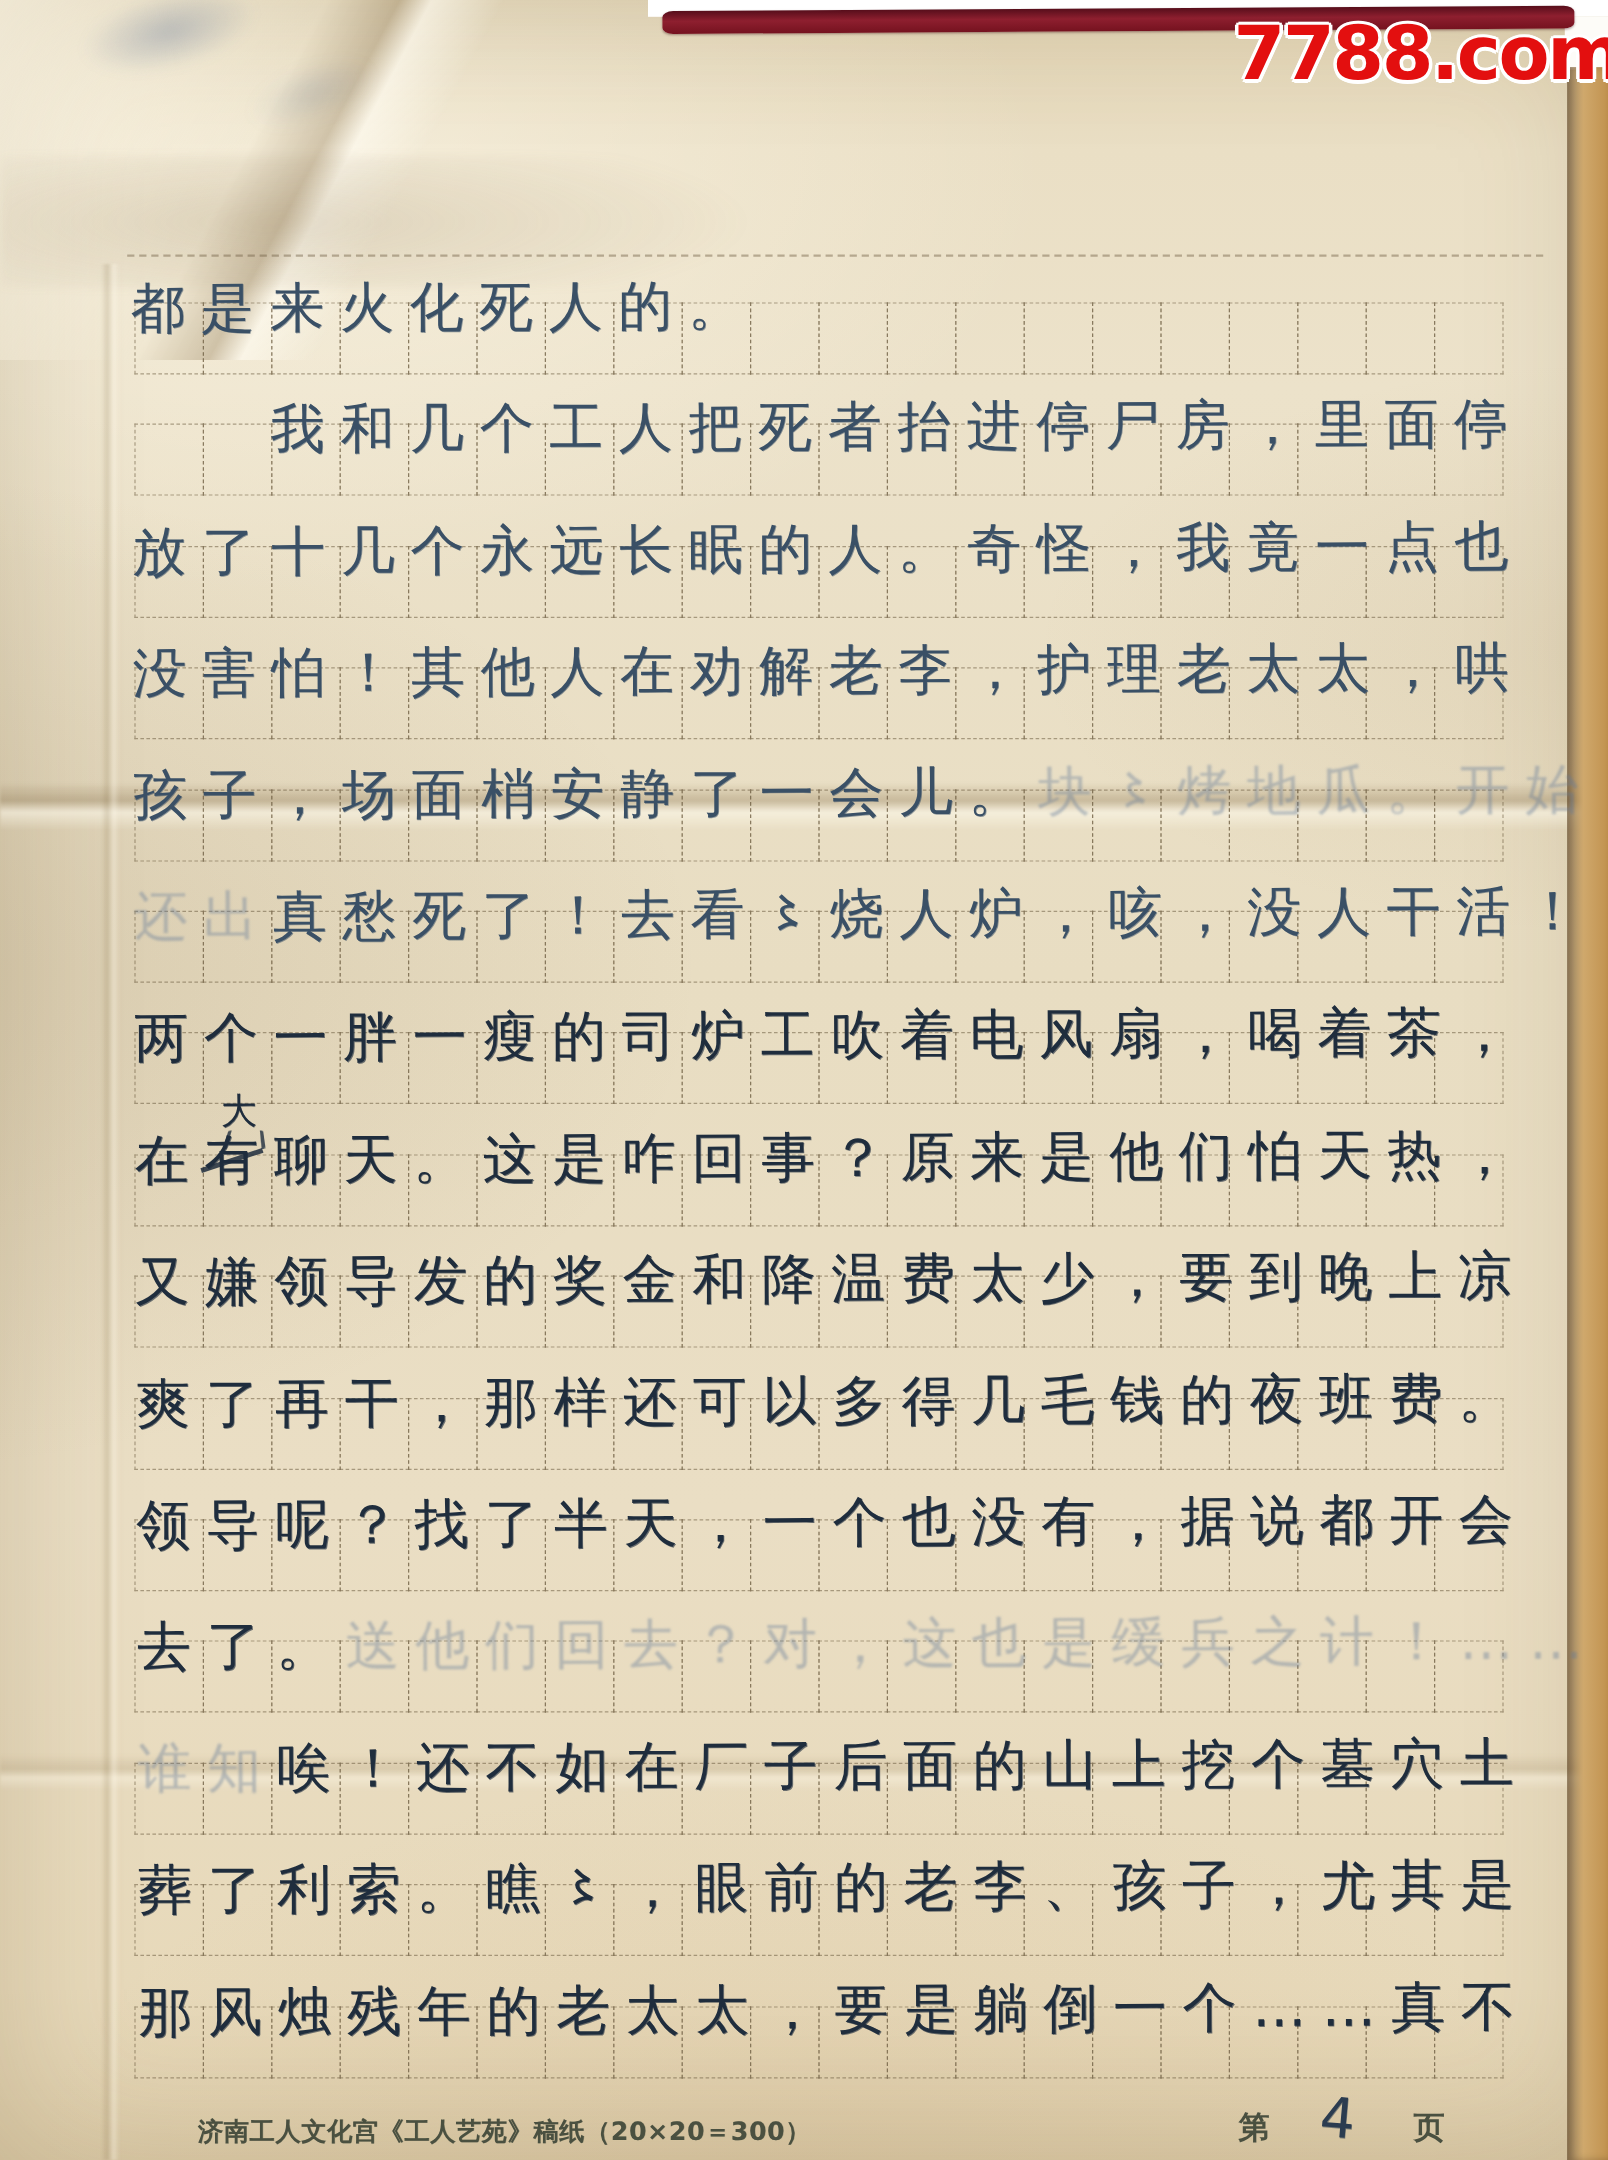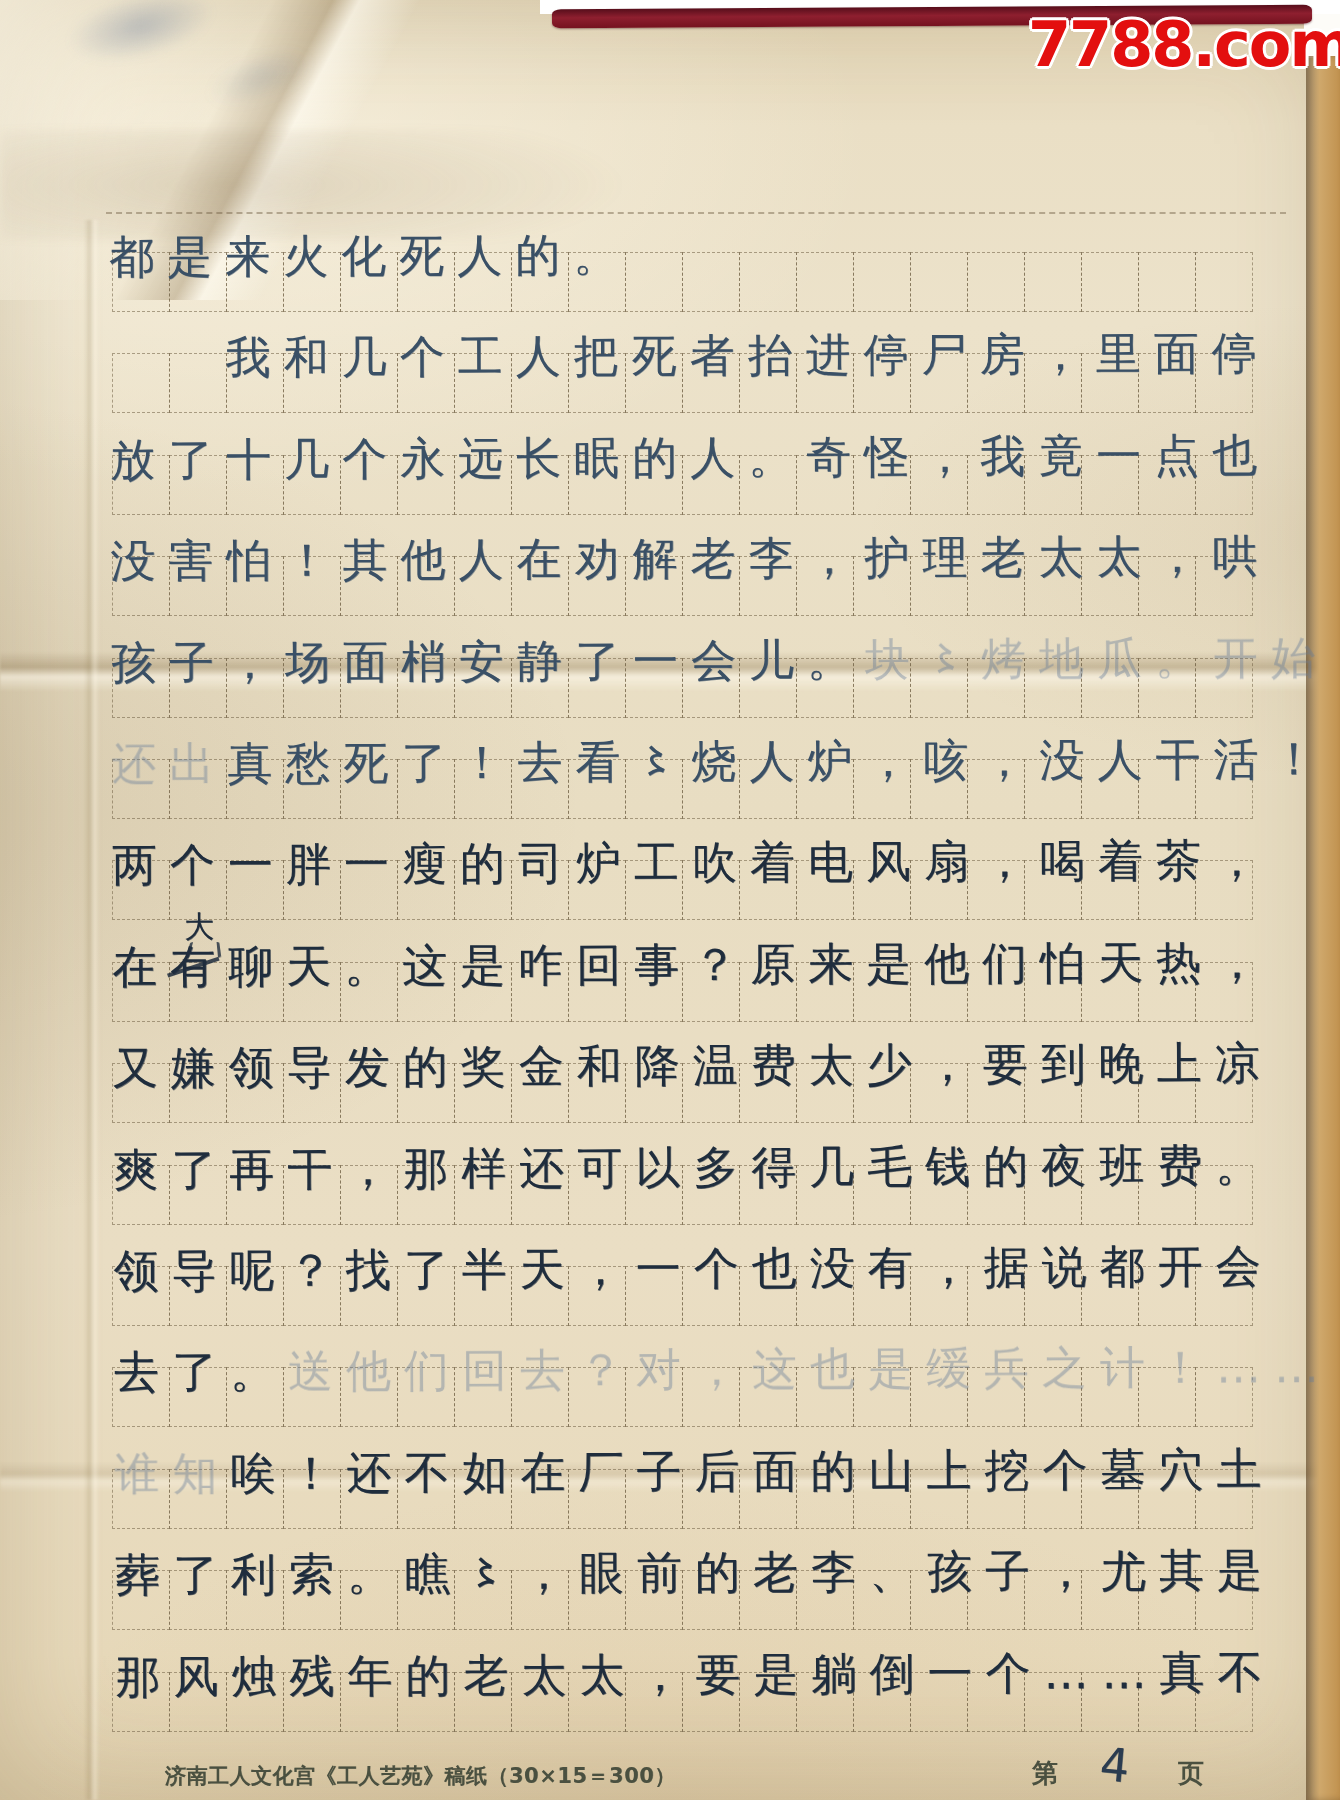--- a/index.html
+++ b/index.html
@@ -443,19 +443,19 @@
       <div class="hand-line tone-dark" style="left: 112px; top: 935px;"><span class="seg-ink">在</span><span class="seg-ink struck">有</span><span class="seg-insert"><span class="ins-char">大</span></span><span class="seg-ink">聊天。这是咋回事？原来是他们怕天热，</span></div>
       <div class="hand-line tone-dark" style="left: 112px; top: 1036px;"><span class="seg-ink">又嫌领导发的奖金和降温费太少，要到晚上凉</span></div>
       <div class="hand-line tone-dark" style="left: 112px; top: 1138px;"><span class="seg-ink">爽了再干，那样还可以多得几毛钱的夜班费。</span></div>
       <div class="hand-line tone-dark" style="left: 112px; top: 1239px;"><span class="seg-ink">领导呢？找了半天，一个也没有，据说都开会</span></div>
       <div class="hand-line tone-dark" style="left: 112px; top: 1340px;"><span class="seg-ink">去了。</span><span class="seg-bleed">送他们回去？对，这也是缓兵之计！……</span></div>
       <div class="hand-line tone-dark" style="left: 112px; top: 1442px;"><span class="seg-bleed">谁知</span><span class="seg-ink">唉！还不如在厂子后面的山上挖个墓穴土</span></div>
       <div class="hand-line tone-dark" style="left: 112px; top: 1543px;"><span class="seg-ink">葬了利索。瞧〻，眼前的老李、孩子，尤其是</span></div>
       <div class="hand-line tone-dark" style="left: 112px; top: 1645px;"><span class="seg-ink">那风烛残年的老太太，要是躺倒一个……真不</span></div>
     </div>
 
-  <div class="footer-imprint">济南工人文化宫《工人艺苑》稿纸（30×15＝300）</div>
+  <div class="footer-imprint">济南工人文化宫《工人艺苑》稿纸（20×20＝300）</div>
   <div class="footer-page-prefix">第</div>
   <div class="footer-page-number">4</div>
   <div class="footer-page-suffix">页</div>
 
   <div class="watermark">7788.com</div>
 </div>
 
 </body></html>

